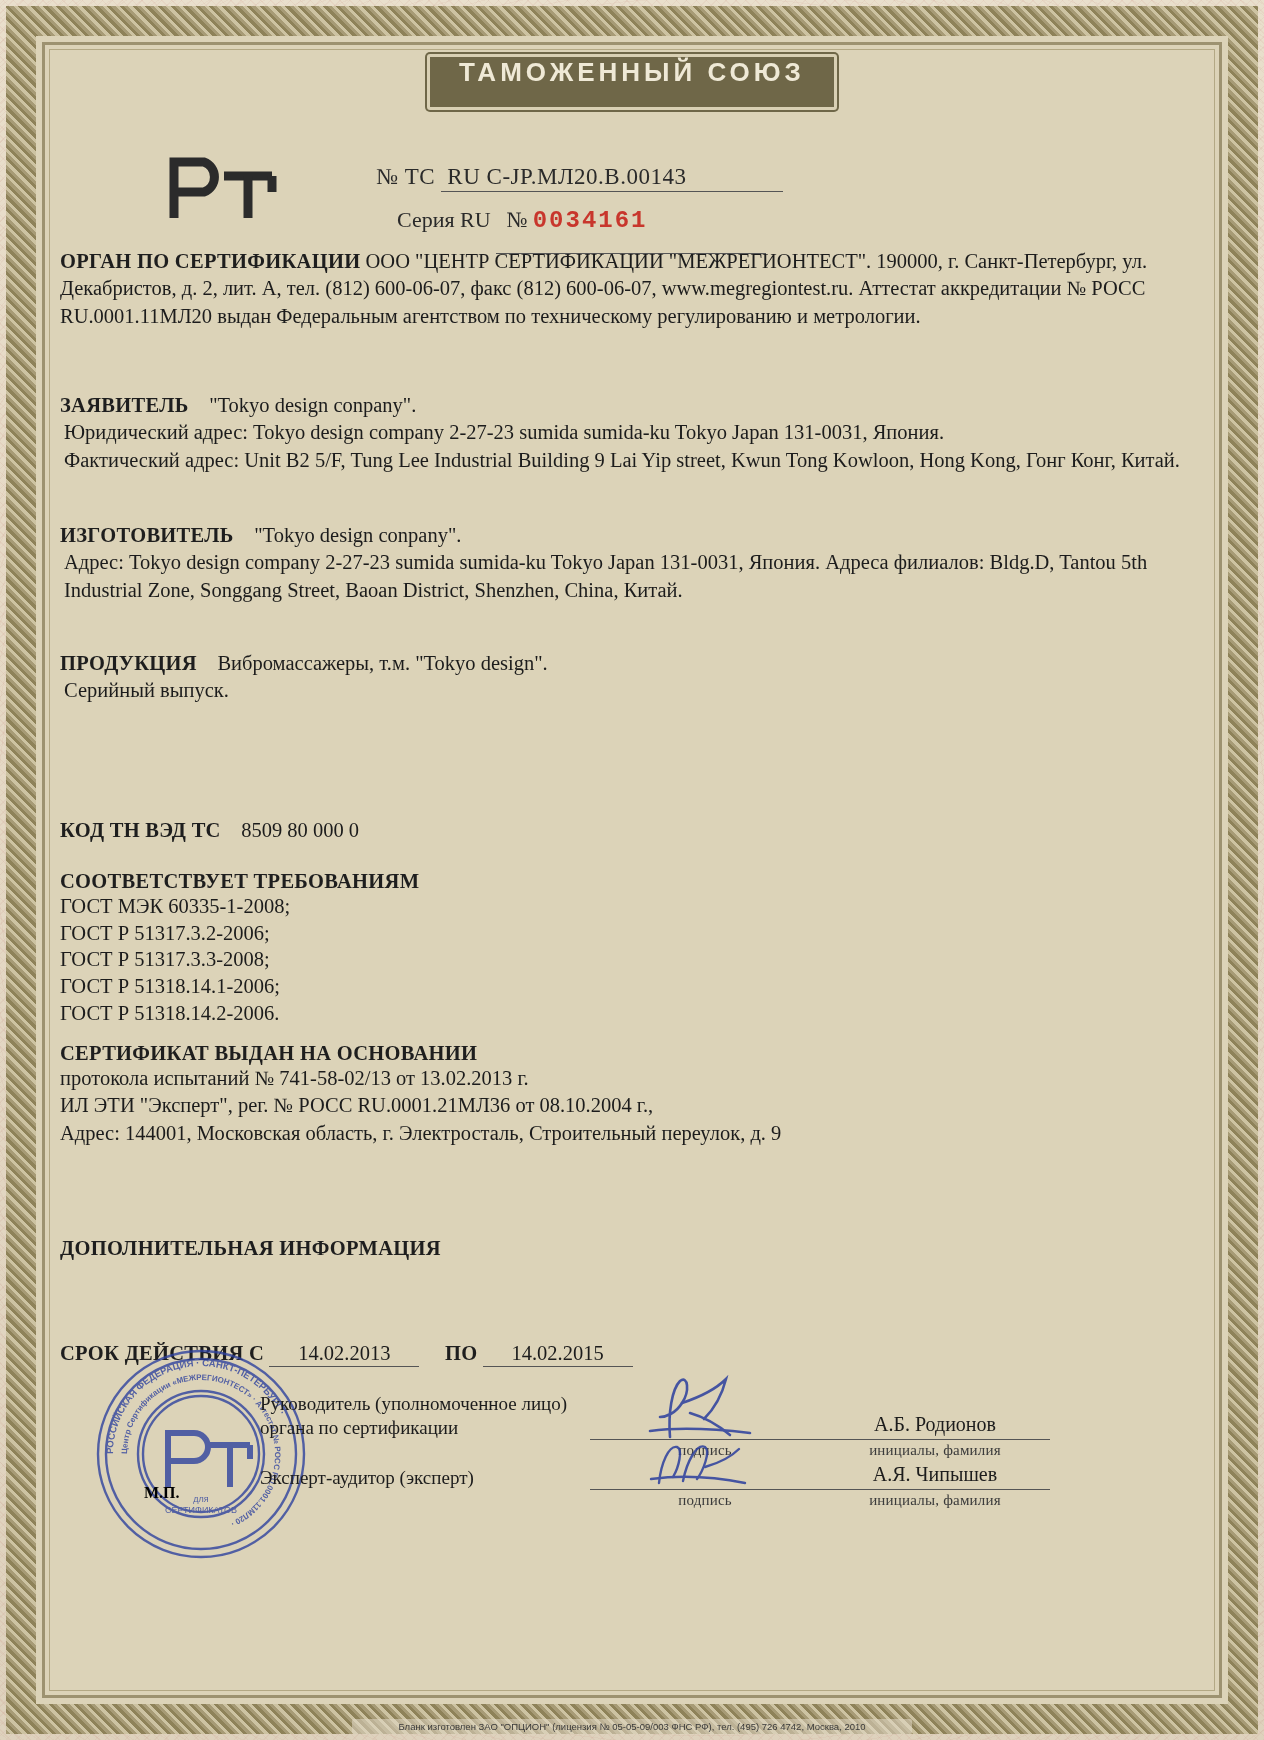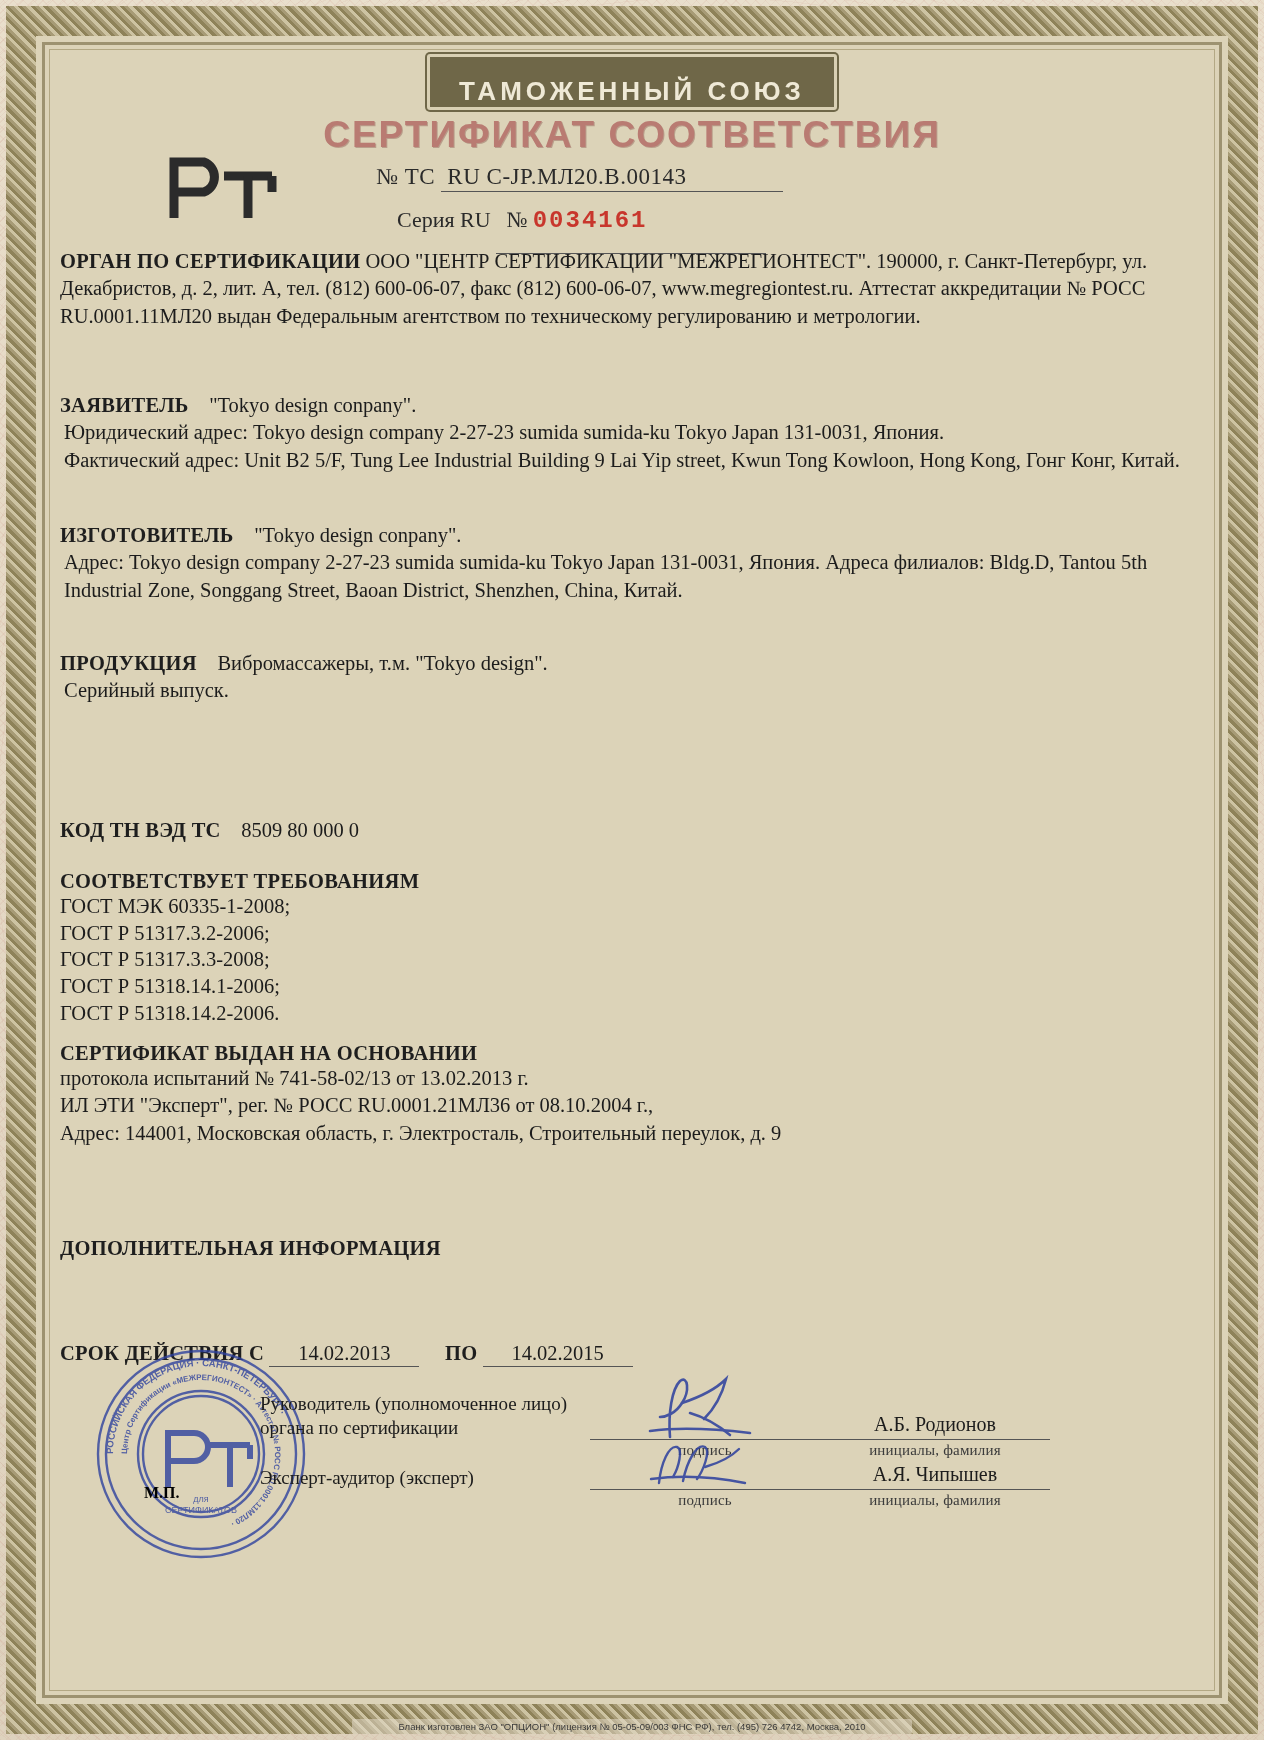--- a/index.html
+++ b/index.html
@@ -86,21 +86,21 @@
     left: 50%;
     transform: translateX(-50%);
     top: 2px;
     width: 404px;
     height: 50px;
     background: #6f6748;
     border: 3px solid #d9d0b4;
     border-radius: 3px;
     box-shadow: 0 0 0 2px #6f6748;
     display: flex;
-    align-items: flex-end;
+    align-items: flex-start;
     justify-content: center;
   }
   .tu-banner span {
     color: #efe9d6;
     font-family: "Liberation Sans", sans-serif;
     font-weight: bold;
     font-size: 26px;
     letter-spacing: 4px;
   }
 
@@ -283,21 +283,20 @@
   <div class="border-outer"></div>
   <div class="border-inner"></div>
   <div class="border-inner2"></div>
 
   <div class="content">
 
     <div class="tu-banner">
       <span>ТАМОЖЕННЫЙ СОЮЗ</span>
     </div>
 
-    <div class="cert-title">СЕРТИФИКАТ СООТВЕТСТВИЯ</div>
 
     <div class="rst-mark">
       <svg viewBox="0 0 118 72" width="118" height="72" aria-hidden="true">
         <g fill="none" stroke="#2b2b2b" stroke-width="9">
           <path d="M12 66 L12 10 L42 10 A16 16 0 0 1 42 40 L12 40"></path>
           <path d="M62 24 L110 24"></path>
           <path d="M86 24 L86 66"></path>
           <path d="M110 24 L110 40"></path>
         </g>
       </svg>

